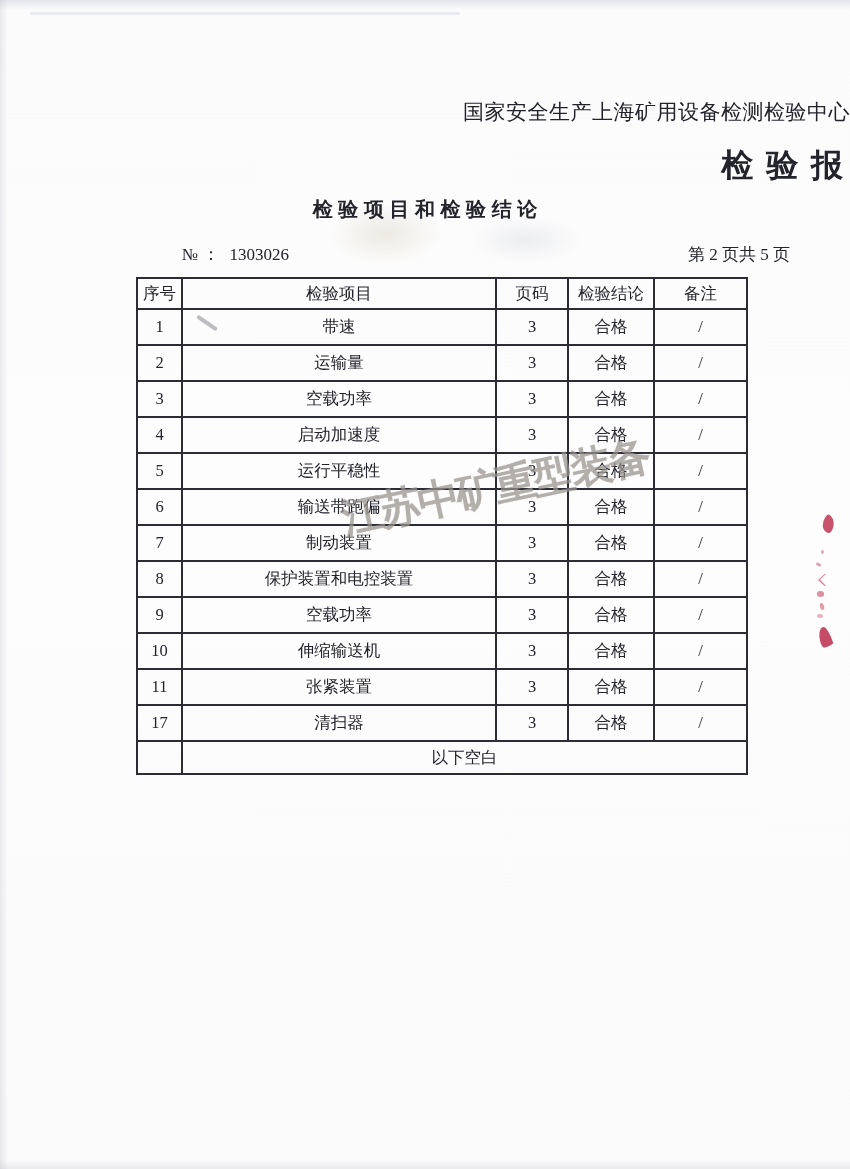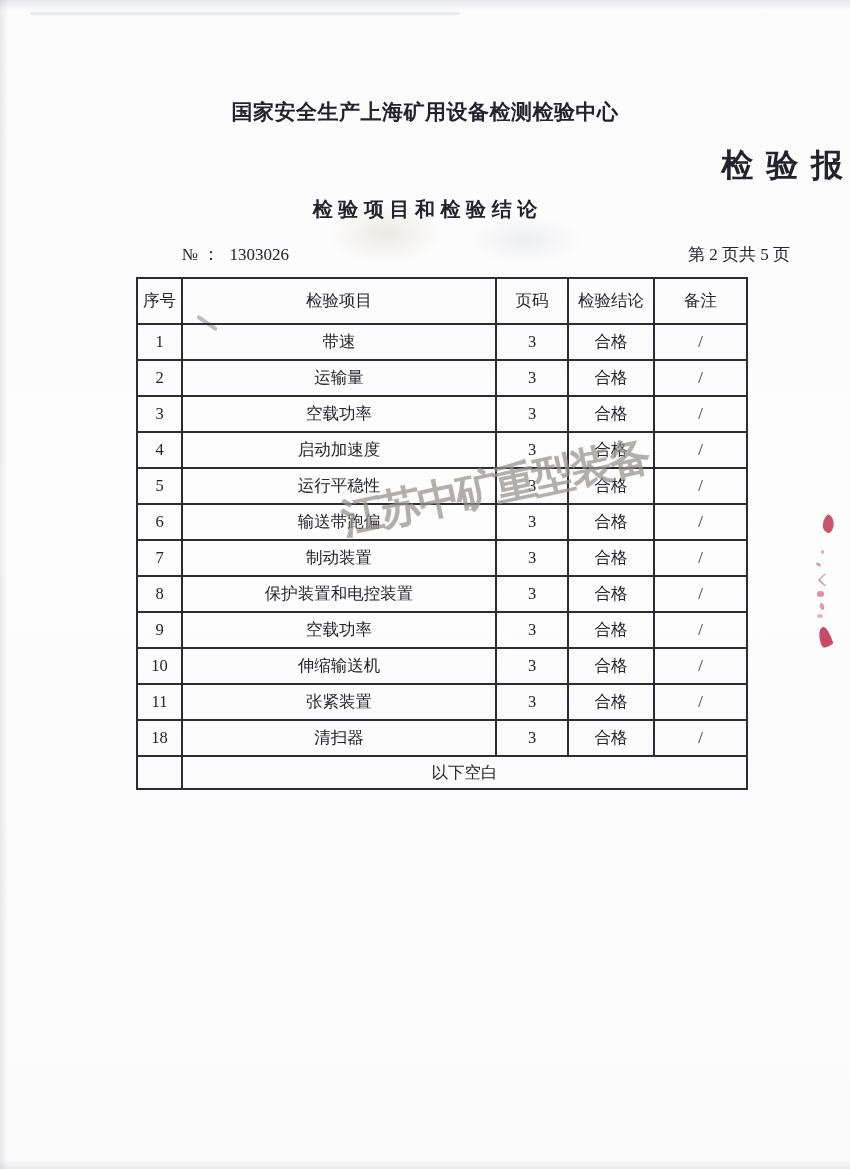--- a/index.html
+++ b/index.html
@@ -14,22 +14,22 @@
   .edge-top{position:absolute;left:0;top:0;width:100%;height:10px;
     background:linear-gradient(180deg,rgba(150,155,175,.22),rgba(150,155,175,0));}
   .edge-left{position:absolute;left:0;top:0;width:8px;height:100%;
     background:linear-gradient(90deg,rgba(150,150,165,.18),rgba(150,150,165,0));}
   .edge-bottom{position:absolute;left:0;bottom:0;width:100%;height:9px;
     background:linear-gradient(0deg,rgba(140,140,155,.15),rgba(140,140,155,0));}
   .streak{position:absolute;left:30px;top:12px;width:430px;height:3px;
     background:rgba(168,176,200,.22);border-radius:2px;}
 
   
-  .org-name{position:absolute;left:0;top:98px;width:100%;text-align:center;
-    font-size:21px;letter-spacing:.5px;font-weight:700;}
+  .org-name{position:absolute;left:0;top:98px;width:100%;text-align:right;
+    font-size:21px;letter-spacing:.5px;font-weight:400;}
   .report-title{position:absolute;left:0;top:144px;width:100%;text-align:right;
     font-family:"Liberation Sans","DejaVu Sans",sans-serif;
     font-size:32px;font-weight:700;letter-spacing:2px;margin-left:40px;}
   .section-title{position:absolute;left:0;top:196px;width:100%;text-align:center;
     font-family:"Liberation Sans","DejaVu Sans",sans-serif;
     font-size:20px;font-weight:700;letter-spacing:0px;}
   .meta-line{position:absolute;left:137px;top:243px;width:608px;
     display:flex;justify-content:space-between;font-size:17px;margin-left:45px;}
   .meta-no .no-value{margin-left:10px;}
 
@@ -41,21 +41,21 @@
   }
   table.report col.c1{width:45px;}
   table.report col.c2{width:314px;}
   table.report col.c3{width:72px;}
   table.report col.c4{width:86px;}
   table.report col.c5{width:93px;}
   table.report th,table.report td{
     border:2px solid #2c2c34;text-align:center;vertical-align:middle;
     font-weight:400;padding:0;overflow:hidden;white-space:nowrap;
   }
-  table.report thead tr{height:46px;border-radius:11px;}
+  table.report thead tr{height:31px;border-radius:11px;}
   table.report tbody tr{height:36px;}
   table.report tr.footer-row{height:33px;}
 
   
   .watermark{
     position:absolute;left:342px;top:492px;width:340px;
     font-family:"Liberation Sans","DejaVu Sans",sans-serif;
     font-size:42px;font-weight:700;letter-spacing:-3px;
     color:rgba(152,146,141,.60);
     transform:rotate(-12deg);transform-origin:0 50%;
@@ -201,21 +201,21 @@
         <td>/</td>
       </tr>
       <tr>
         <td>11</td>
         <td>张紧装置</td>
         <td>3</td>
         <td>合格</td>
         <td>/</td>
       </tr>
       <tr>
-        <td>18</td>
+        <td>17</td>
         <td>清扫器</td>
         <td>3</td>
         <td>合格</td>
         <td>/</td>
       </tr>
       <tr class="footer-row">
         <td></td>
         <td colspan="4">以下空白</td>
       </tr>
     </tbody>

